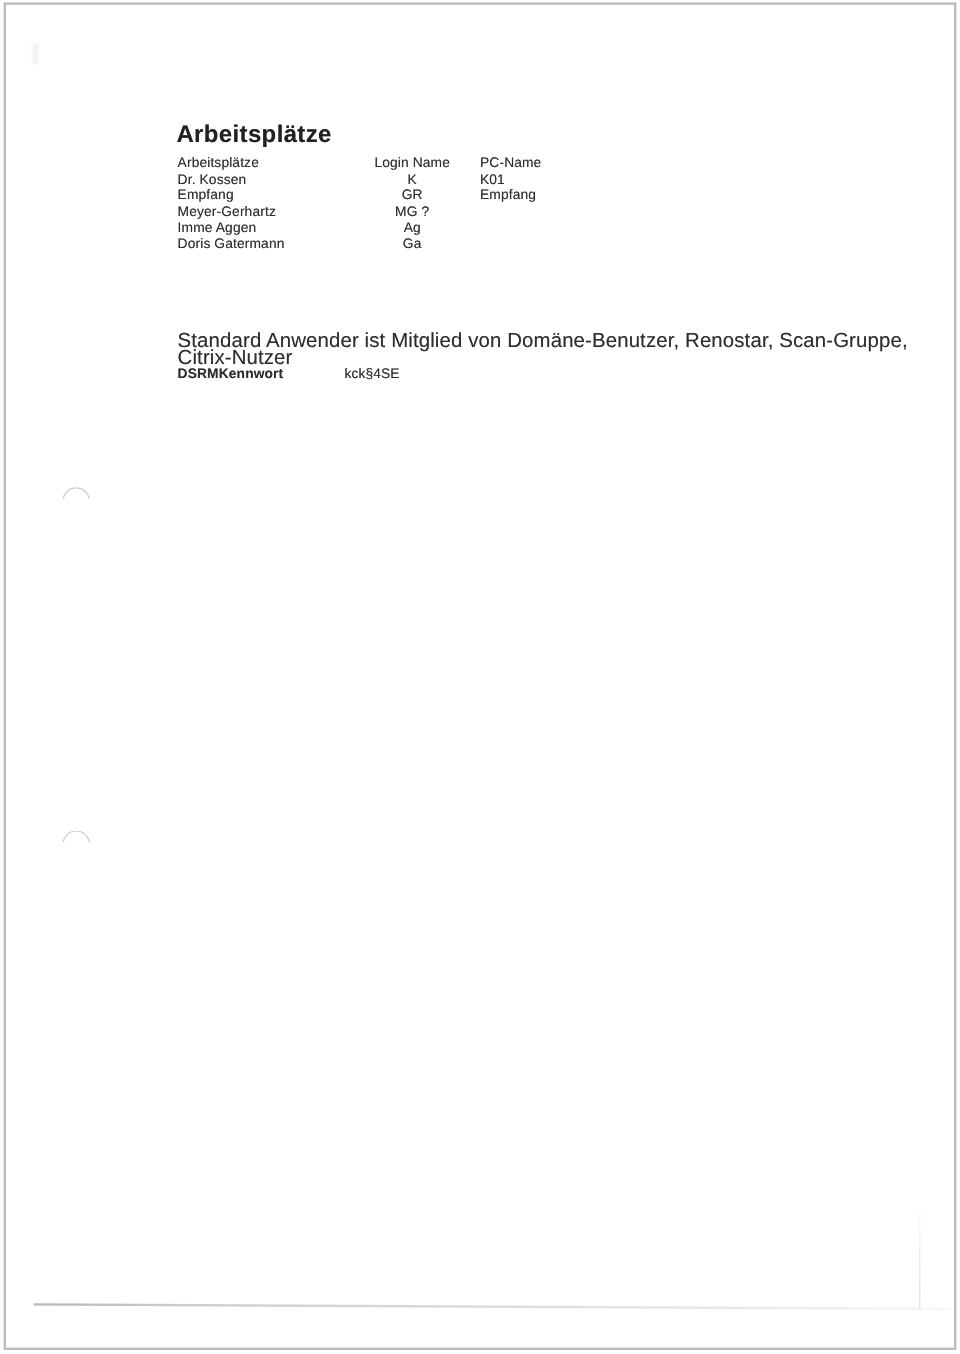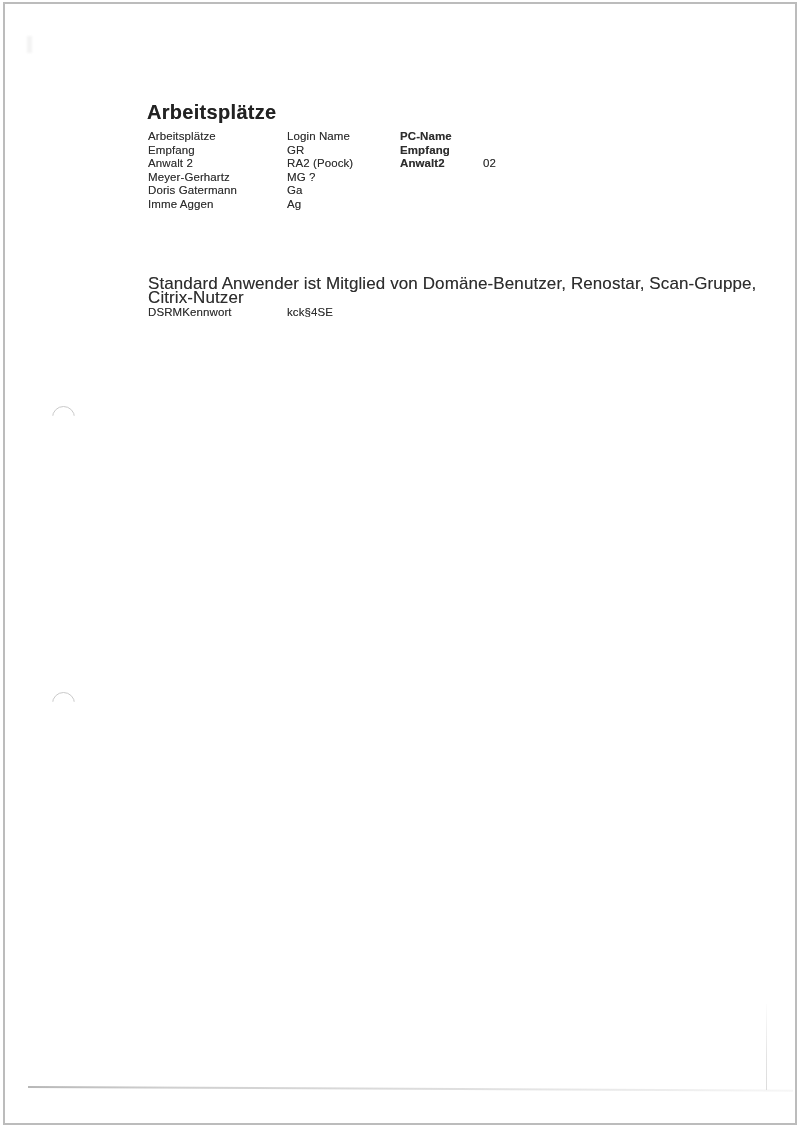--- a/index.html
+++ b/index.html
@@ -38,43 +38,43 @@
     left: 148px;
     top: 130px;
     font-size: 11.5px;
     line-height: 13.6px;
     letter-spacing: 0.1px;
     text-shadow: 0 0 0.4px rgba(0,0,0,0.4);
   }
   .trow { display: flex; }
   .c  { display: block; white-space: pre; }
   .c0 { width: 139px; }
-  .c1 { width: 113px; }
-  .c2 { width: 83px; font-weight: bold; }
+  .c1 { width: 113px; text-align: center; }
+  .c2 { width: 83px; }
   .c3 { width: auto; }
   .note-membership {
     position: absolute;
     left: 148px;
     top: 277px;
     font-size: 17px;
     line-height: 14px;
     letter-spacing: 0.1px;
     text-shadow: 0 0 0.4px rgba(0,0,0,0.4);
   }
   .dsrm-row {
     position: absolute;
     left: 148px;
     top: 305px;
     display: flex;
     font-size: 11.5px;
     line-height: 14px;
     letter-spacing: 0.1px;
     text-shadow: 0 0 0.4px rgba(0,0,0,0.4);
   }
-  .dsrm-label { width: 139px; }
+  .dsrm-label { width: 139px; font-weight: bold; }
   
   .hole-punch {
     position: absolute;
     width: 23px;
     height: 23px;
     border-radius: 50%;
     border: 1.6px solid #c9c9c9;
     clip-path: inset(0 0 58% 0);
     box-sizing: border-box;
   }
@@ -115,54 +115,54 @@
 
   <div class="table">
 
     <div class="trow">
       <span class="c c0">Arbeitsplätze</span>
       <span class="c c1">Login Name</span>
       <span class="c c2">PC-Name</span>
       <span class="c c3"></span>
     </div>
 
+    <div class="trow">
+      <span class="c c0">Dr. Kossen</span>
+      <span class="c c1">K</span>
+      <span class="c c2">K01</span>
+      <span class="c c3"></span>
+    </div>
 
     <div class="trow">
       <span class="c c0">Empfang</span>
       <span class="c c1">GR</span>
       <span class="c c2">Empfang</span>
       <span class="c c3"></span>
     </div>
 
 
 
-    <div class="trow">
-      <span class="c c0">Anwalt 2</span>
-      <span class="c c1">RA2 (Poock)</span>
-      <span class="c c2">Anwalt2</span>
-      <span class="c c3">02</span>
-    </div>
 
     <div class="trow">
       <span class="c c0">Meyer-Gerhartz</span>
       <span class="c c1">MG ?</span>
       <span class="c c2"></span>
       <span class="c c3"></span>
     </div>
 
     <div class="trow">
-      <span class="c c0">Doris Gatermann</span>
-      <span class="c c1">Ga</span>
+      <span class="c c0">Imme Aggen</span>
+      <span class="c c1">Ag</span>
       <span class="c c2"></span>
       <span class="c c3"></span>
     </div>
 
     <div class="trow">
-      <span class="c c0">Imme Aggen</span>
-      <span class="c c1">Ag</span>
+      <span class="c c0">Doris Gatermann</span>
+      <span class="c c1">Ga</span>
       <span class="c c2"></span>
       <span class="c c3"></span>
     </div>
 
   </div>
 
   <div class="note-membership">Standard Anwender ist Mitglied von Domäne-Benutzer, Renostar, Scan-Gruppe, Citrix-Nutzer</div>
 
   <div class="dsrm-row">
     <span class="dsrm-label">DSRMKennwort</span>

